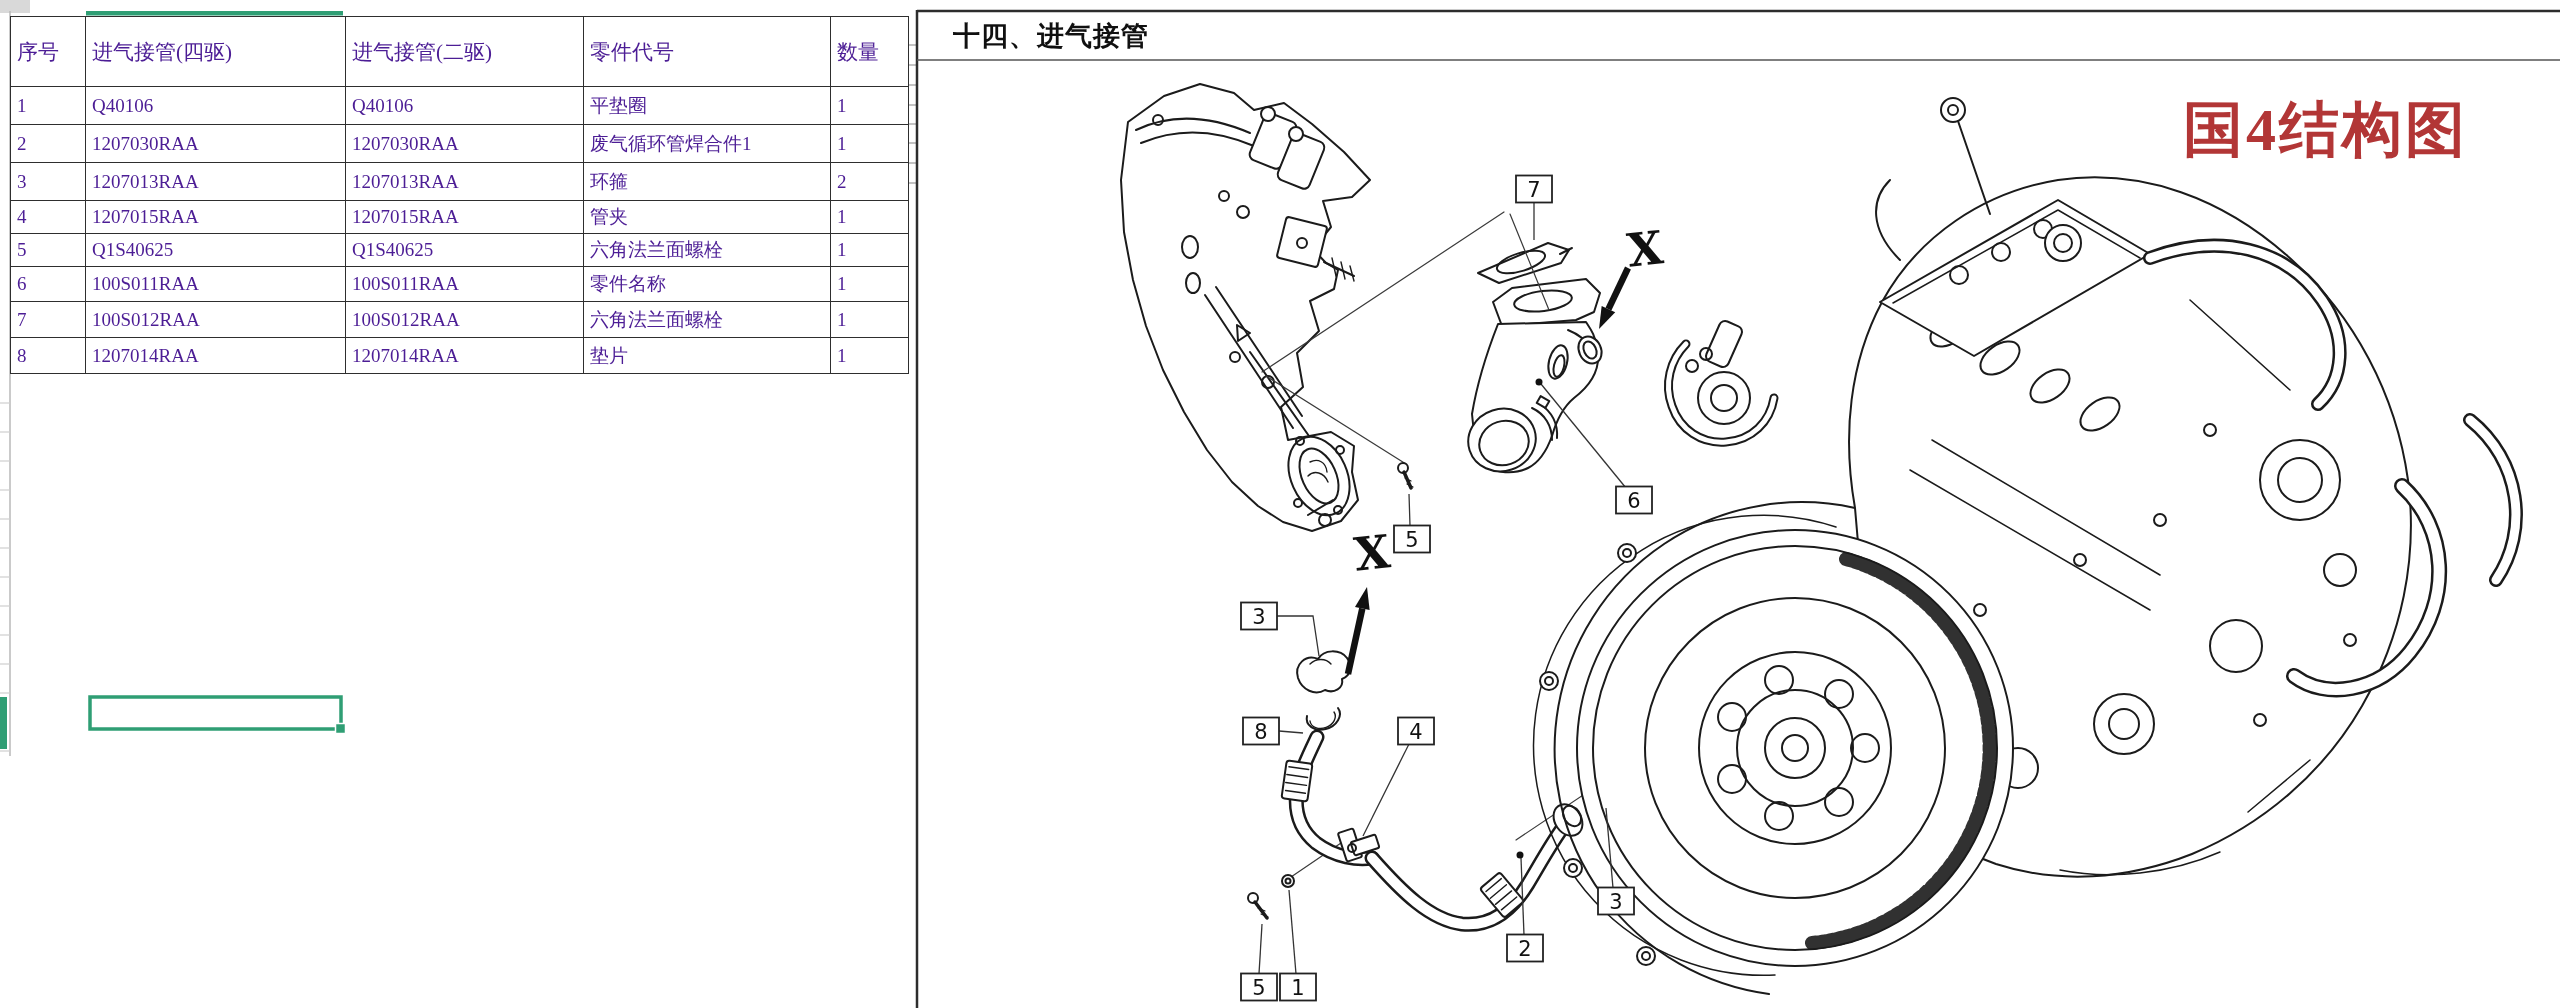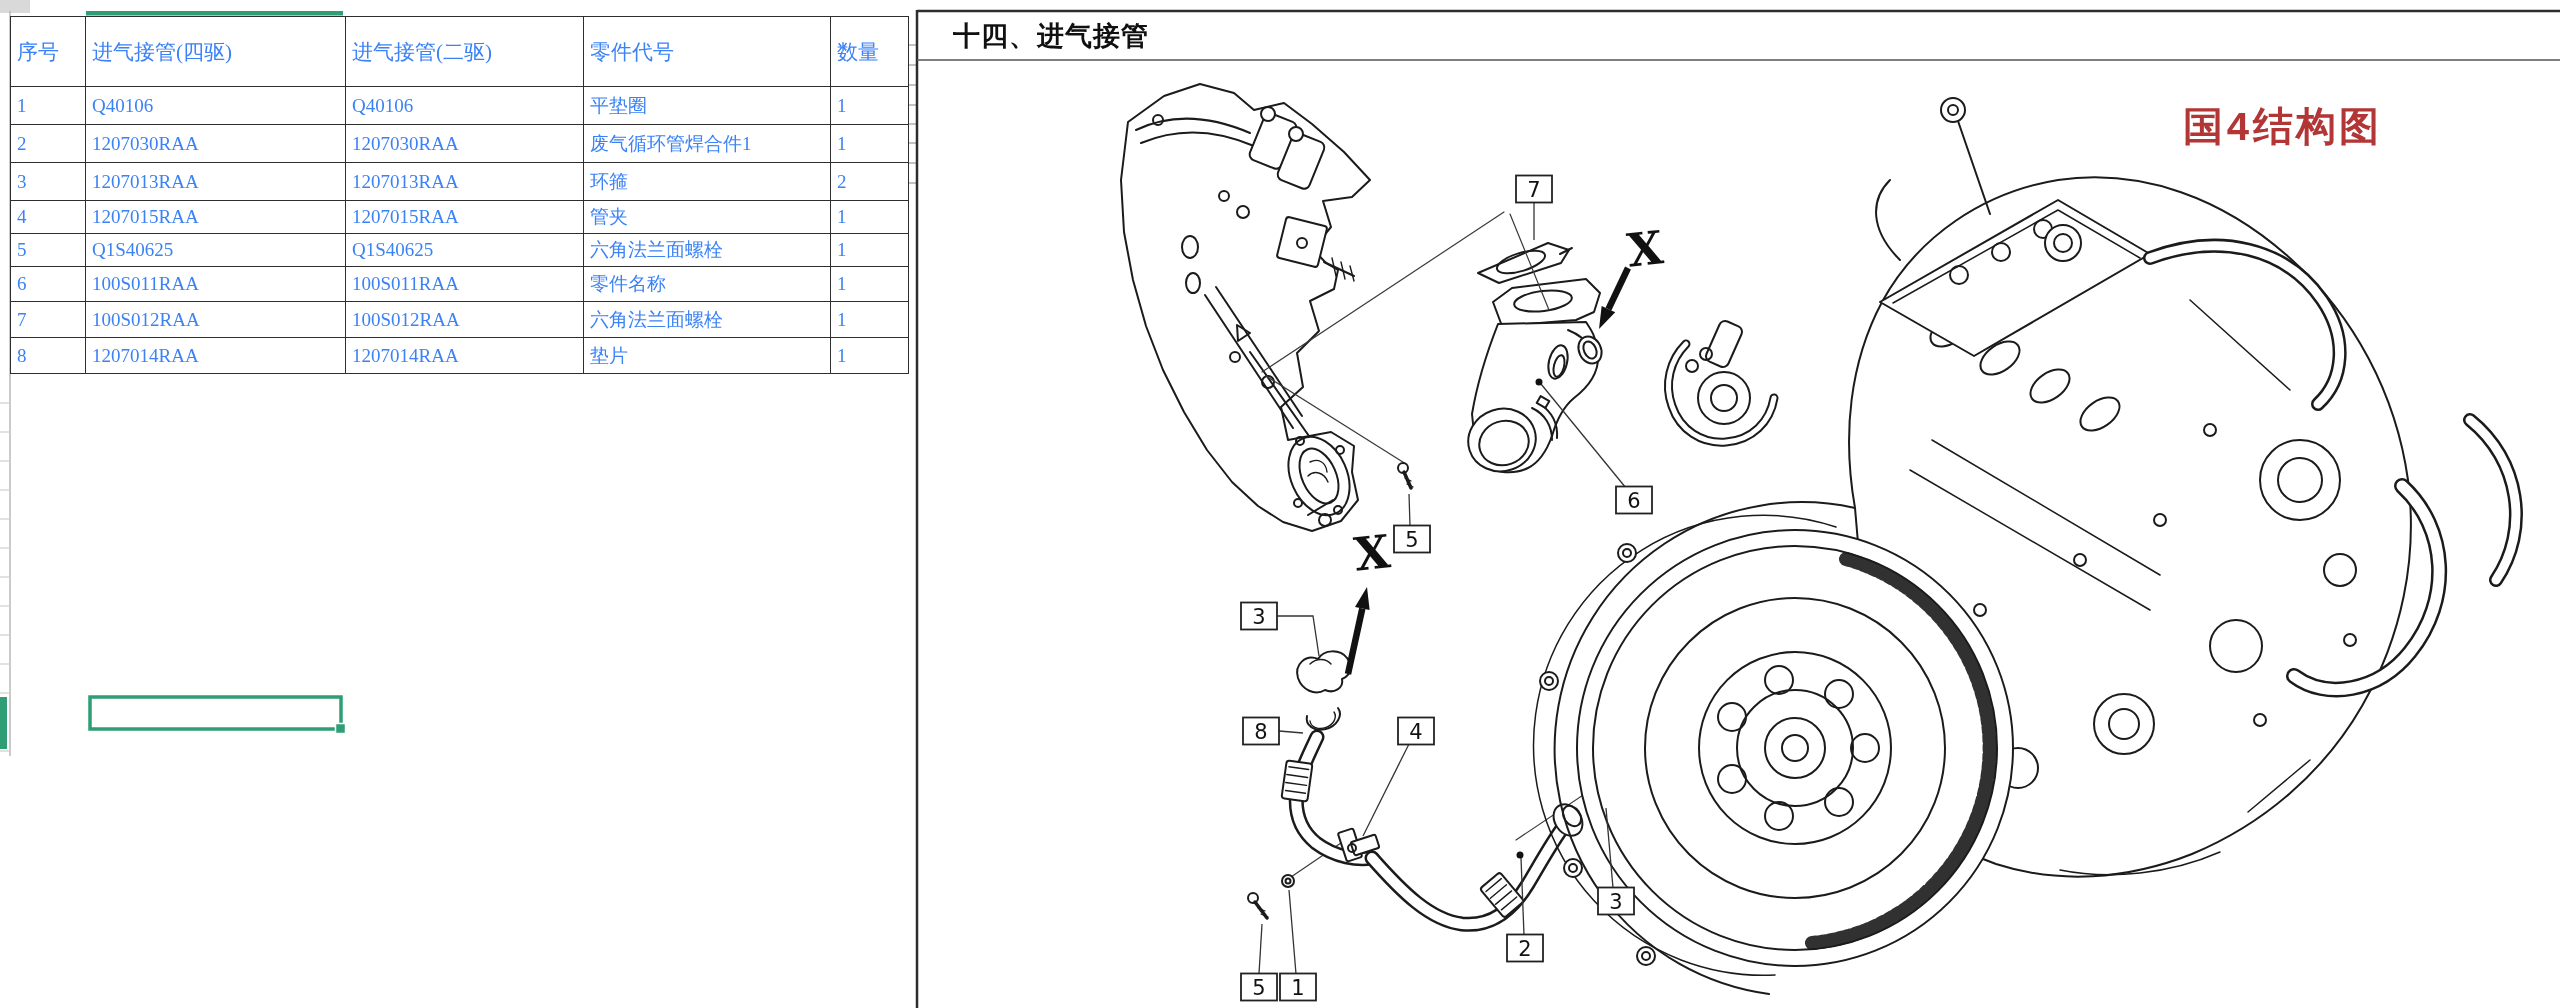--- a/index.html
+++ b/index.html
@@ -1,31 +1,31 @@
 <!DOCTYPE html>
 <html style="--accent: #2f9e74;"><head>
 <meta charset="utf-8">
 <style>
   html,body{margin:0;padding:0;background:#fff;}
   #app{position:relative;width:2560px;height:1008px;background:#ffffff;overflow:hidden;
        font-family:"Liberation Sans",sans-serif;}
   #scene{position:absolute;left:0;top:0;width:2560px;height:1008px;z-index:1;}
   
   .parts-table{position:absolute;left:10px;top:16px;z-index:3;border-collapse:collapse;
-      table-layout:fixed;background:#fff;color:#3b82f6;}
+      table-layout:fixed;background:#fff;color:#4c1d95;}
   .parts-table th,.parts-table td{border:1.6px solid #2e2e2e;padding:0 2px 0 6px;text-align:left;
       font-weight:normal;white-space:nowrap;overflow:hidden;
       font-family:"Liberation Serif","DejaVu Serif",serif;}
   .parts-table th{font-size:21px;height:69px;vertical-align:middle;}
   .parts-table td{font-size:19px;vertical-align:middle;}
   
   .panel-title{position:absolute;left:932px;top:18px;z-index:3;font-size:27px;font-weight:bold;
       color:#101010;letter-spacing:1px;font-family:Liberation Serif, serif;margin-left:21px;}
-  .watermark{position:absolute;left:2183px;top:99px;z-index:3;font-size:40px;font-weight:bold;
-      letter-spacing:3px;font-family:Liberation Mono, monospace;}
+  .watermark{position:absolute;left:2183px;top:90px;z-index:3;font-size:60px;font-weight:bold;
+      letter-spacing:3px;font-family:Liberation Serif, serif;}
   
   .art{stroke:#1b1b1b;fill:none;stroke-width:2;stroke-linecap:round;stroke-linejoin:round;}
   .thin{stroke:#3a3a3a;stroke-width:1.2;}
   .wfill{fill:#ffffff;}
   .green-fill{fill:var(--accent,#2f9e74);}
   .green-stroke{stroke:var(--accent,#2f9e74);}
 </style>
 </head>
 <body>
 

